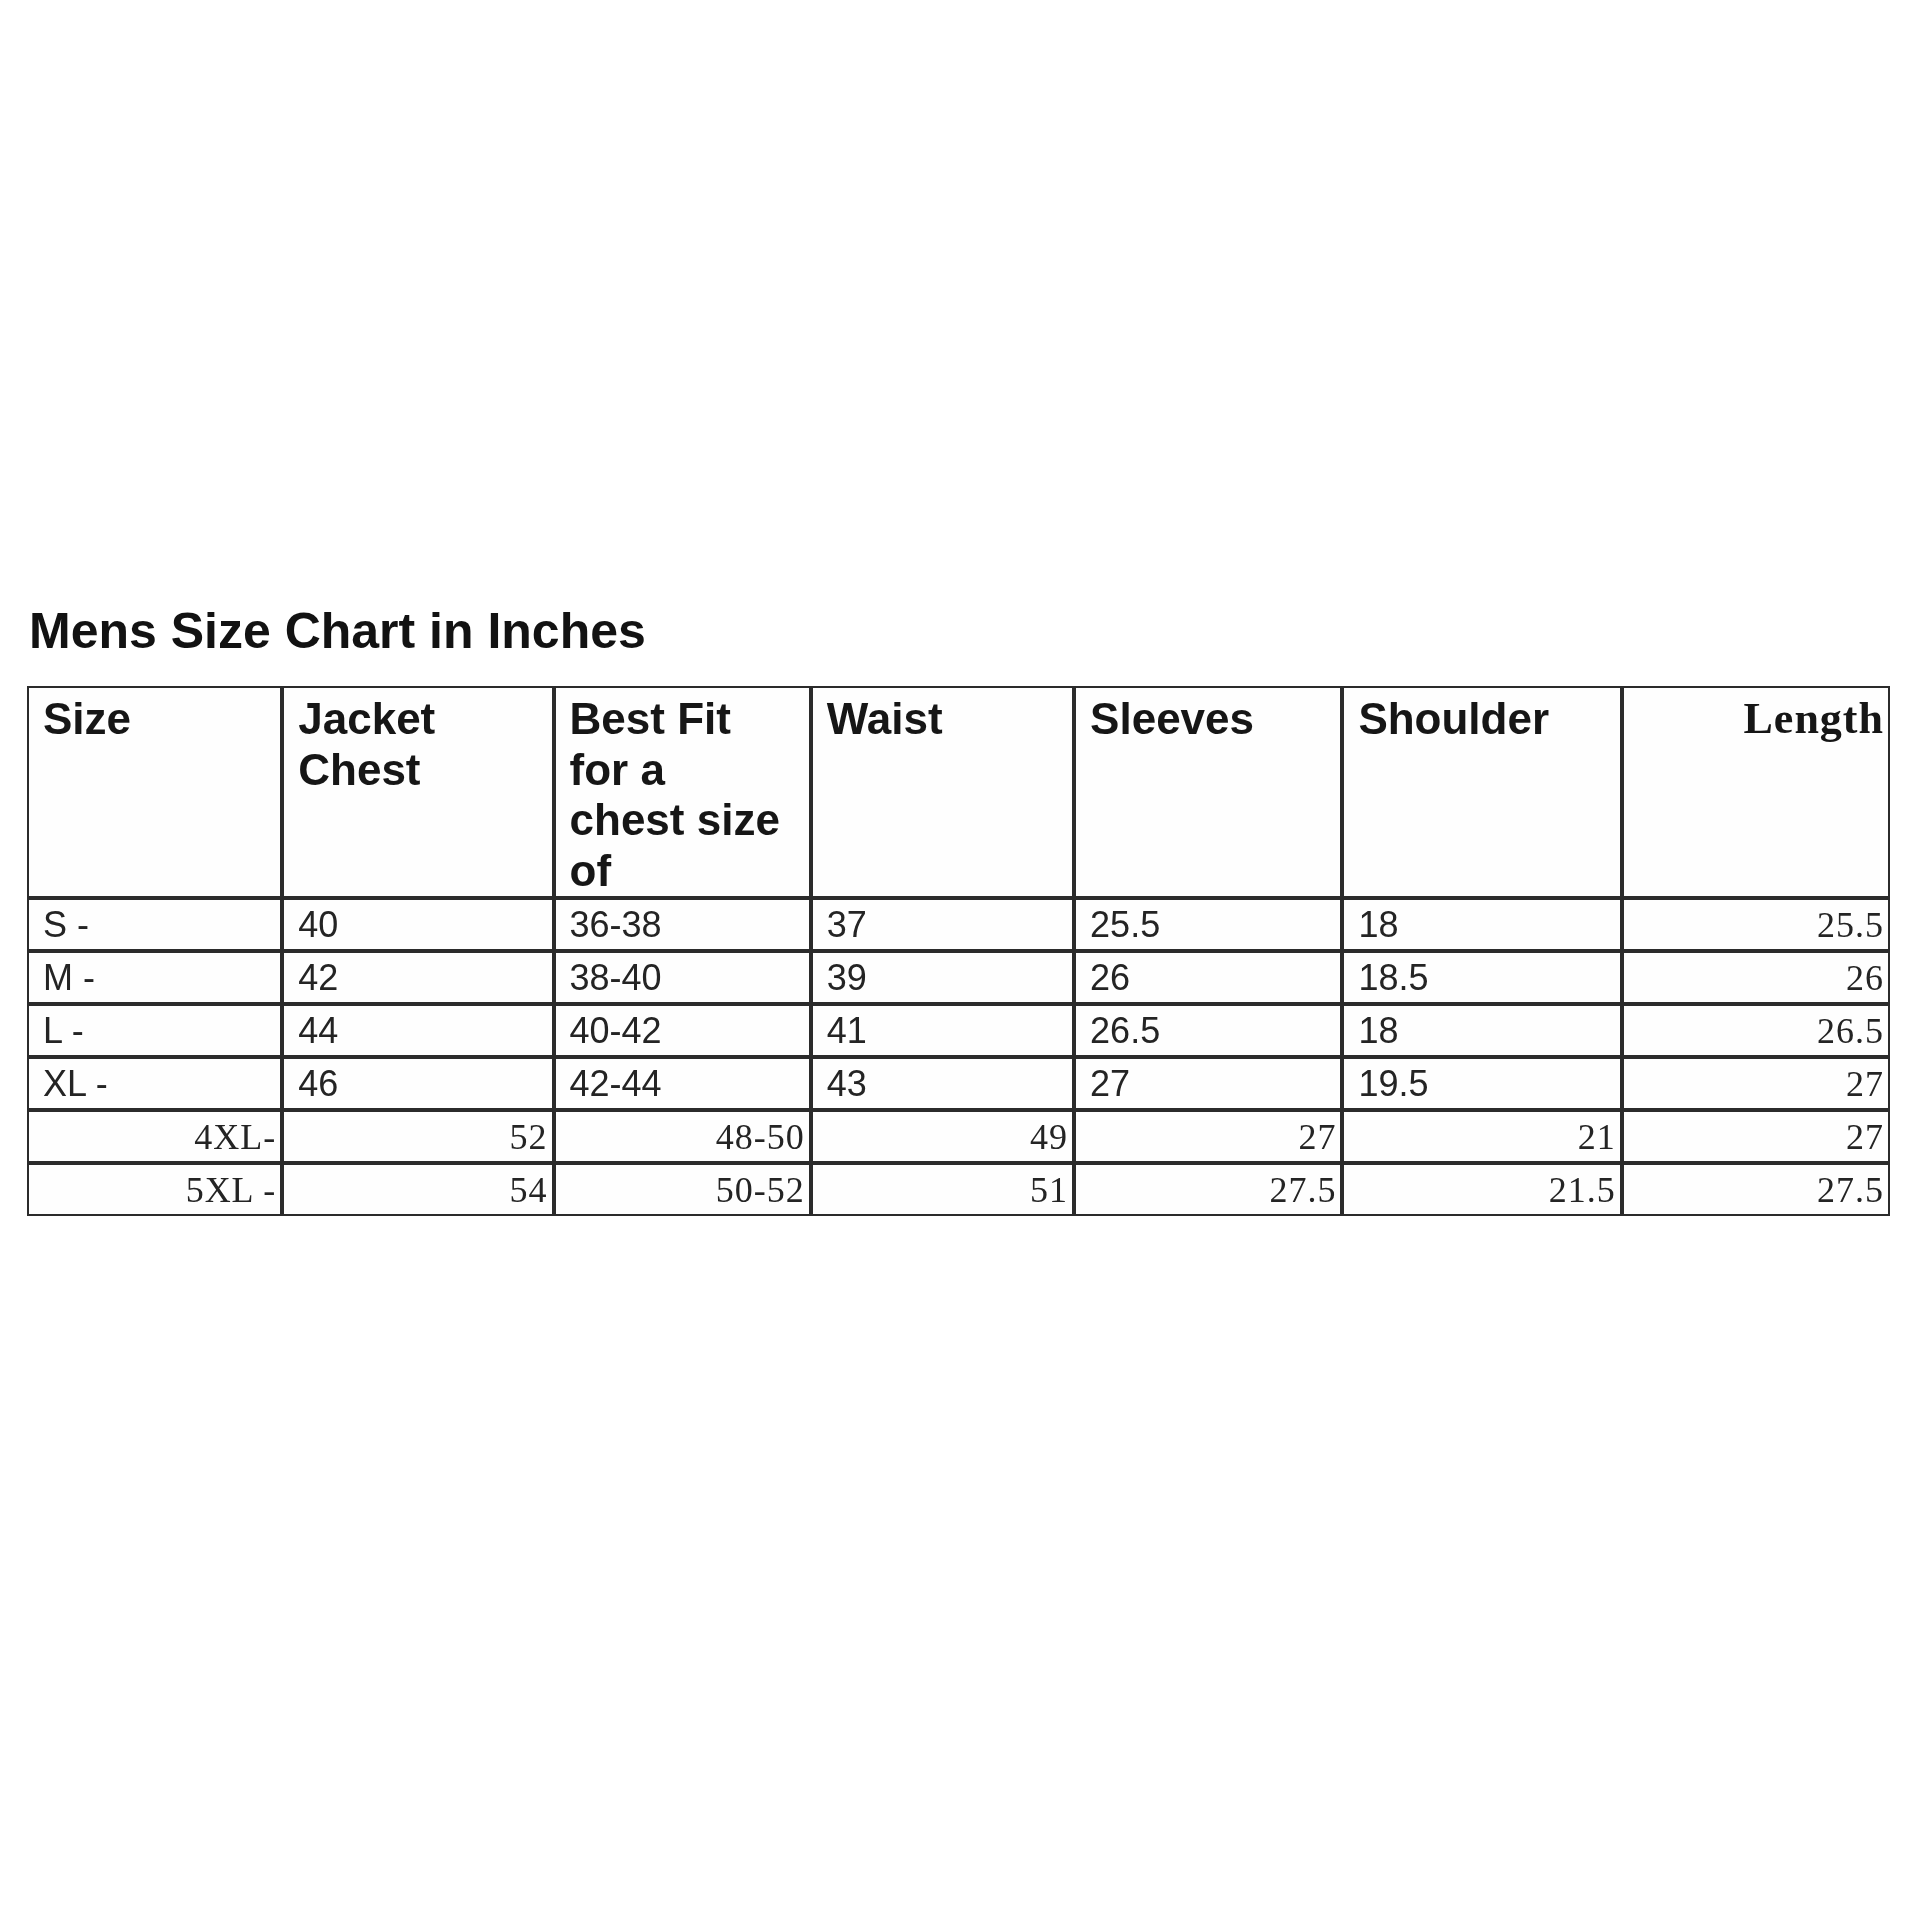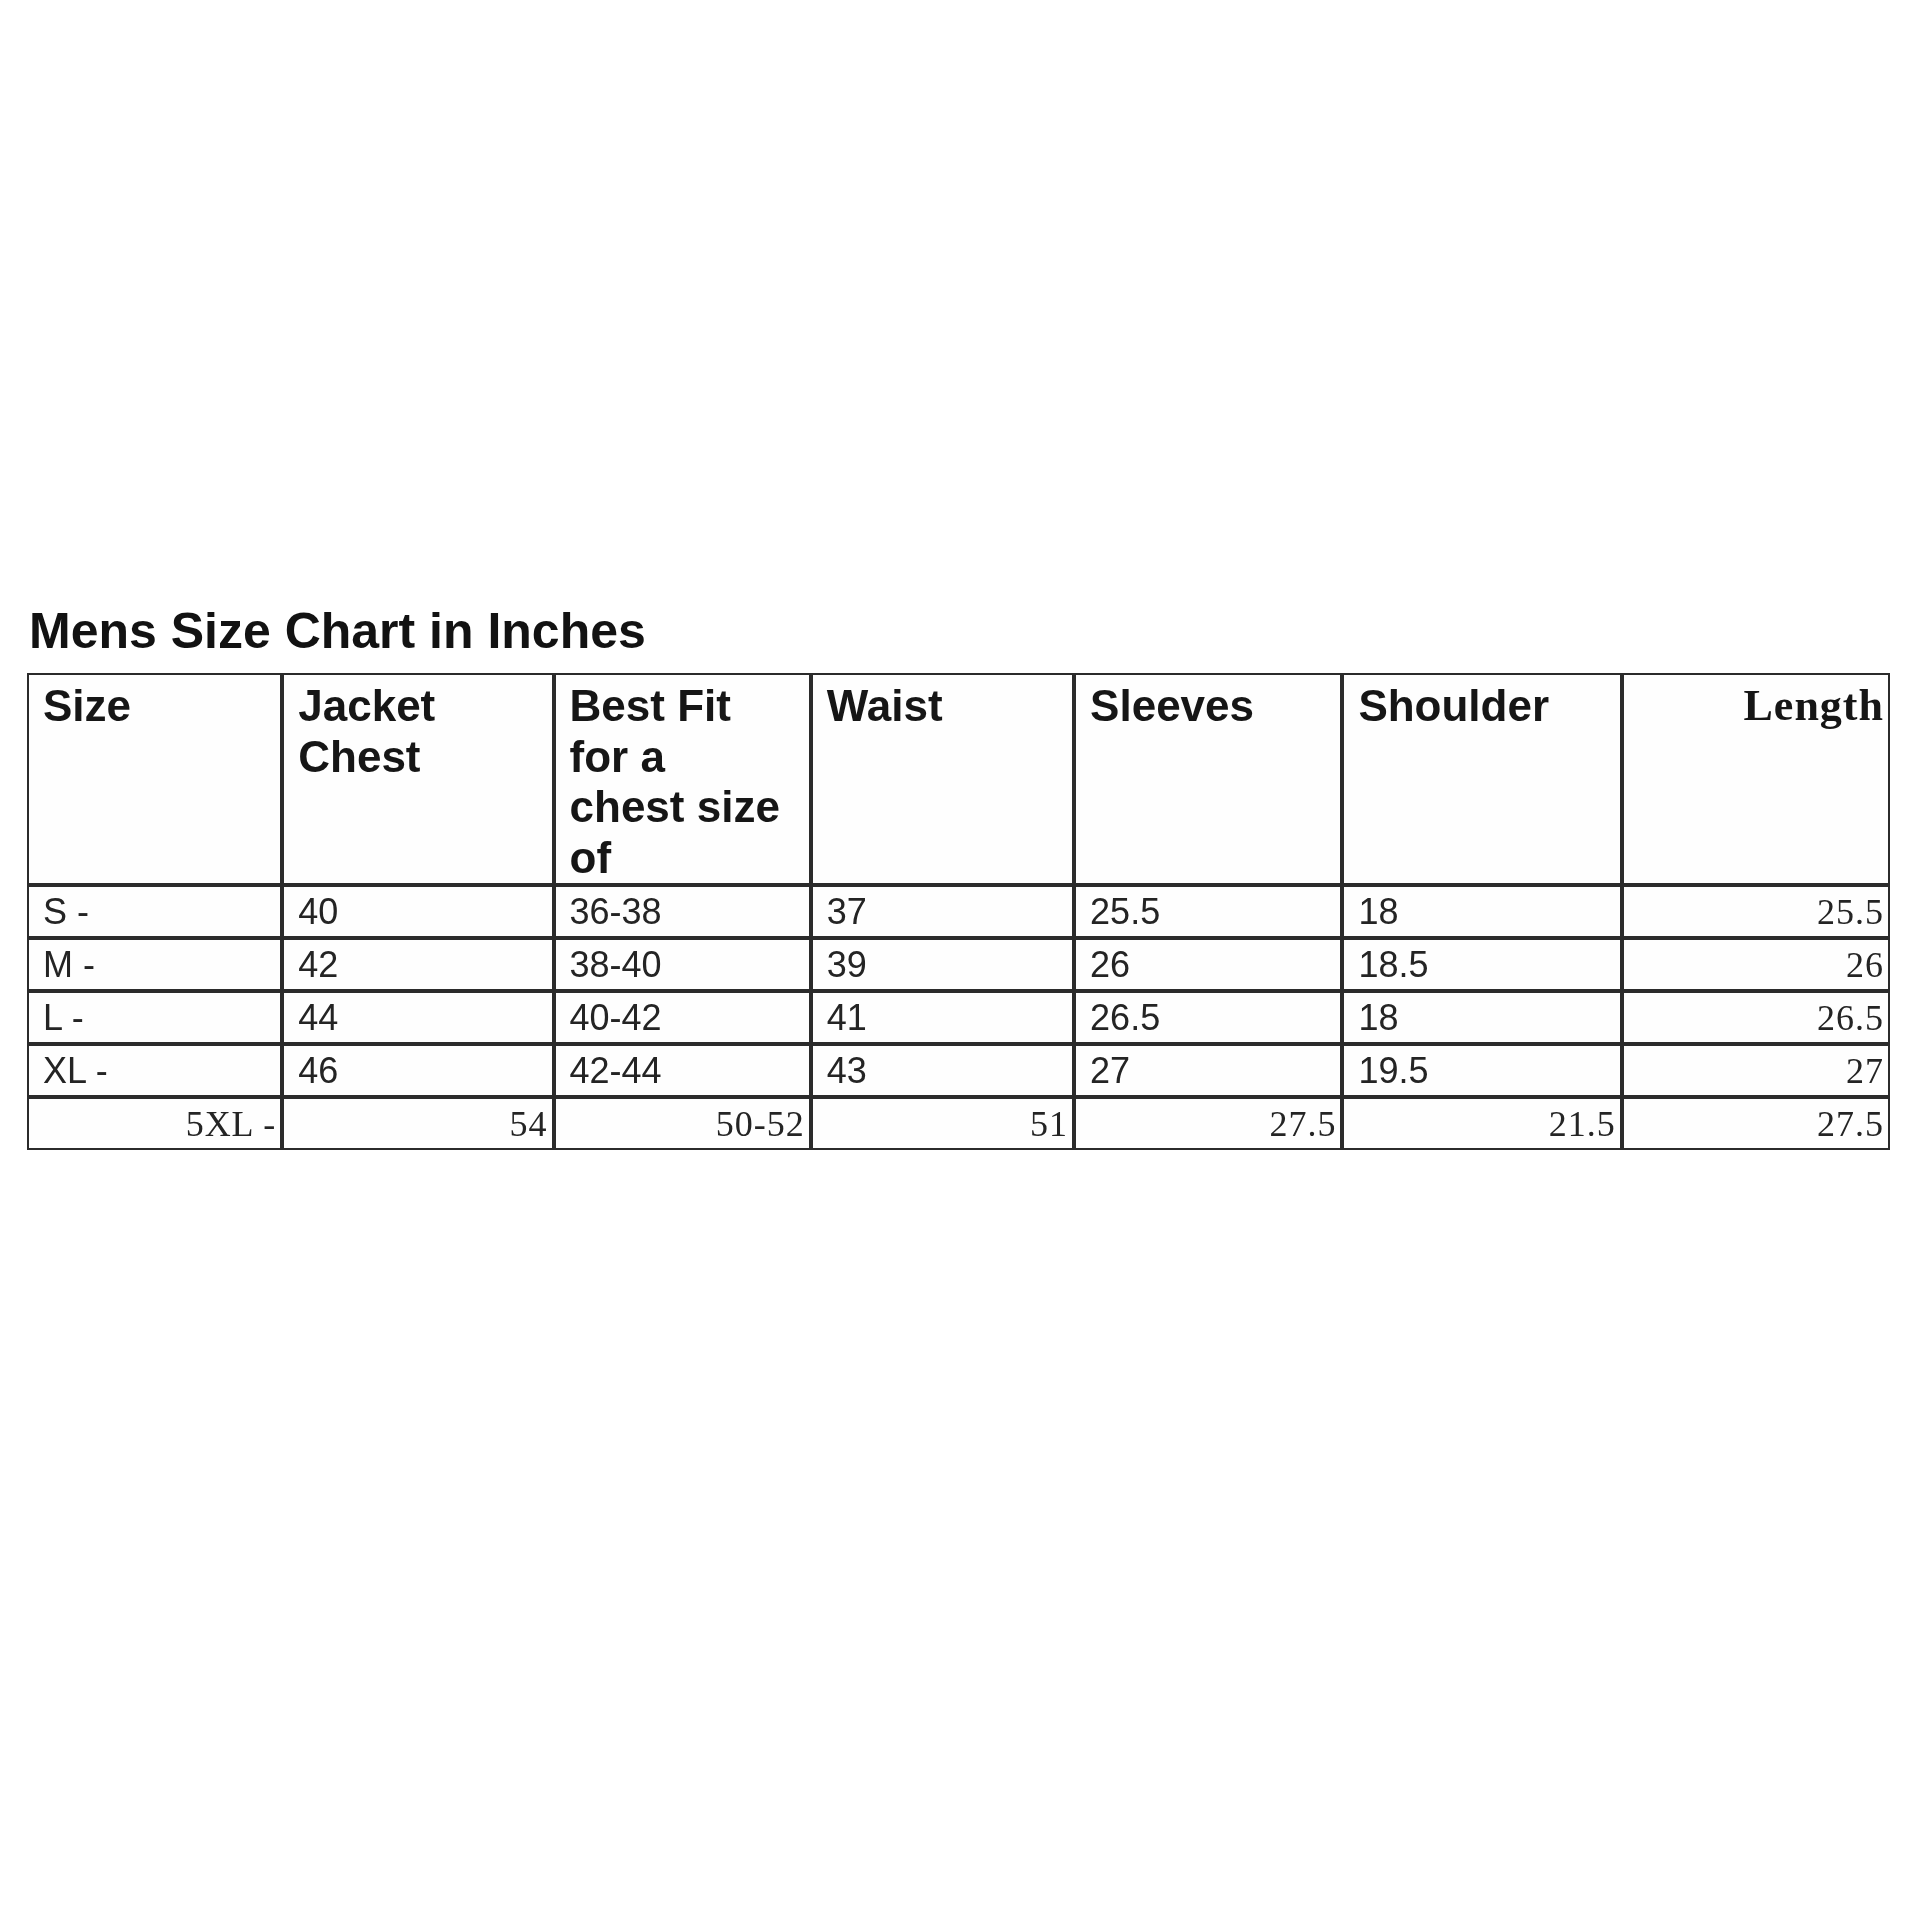--- a/index.html
+++ b/index.html
@@ -19,21 +19,21 @@
     position: absolute;
     left: 27px;
     top: 602px;
     width: 1871px;
   }
   .page-title {
     font-size: 50px;
     font-weight: 700;
     color: #121212;
     letter-spacing: 0px;
-    margin: 0 0 13px 2px;
+    margin: 0 0 26px 2px;
     font-family: "Liberation Sans", sans-serif;
   }
   table.size-chart {
     border-collapse: separate;
     border-spacing: 0;
     table-layout: fixed;
     width: 1863px;
   }
   table.size-chart th,
   table.size-chart td {
@@ -130,20 +130,29 @@
         <tr>
           <td>XL -</td>
           <td>46</td>
           <td>42-44</td>
           <td>43</td>
           <td>27</td>
           <td>19.5</td>
           <td class="tw">27</td>
         </tr>
         <tr>
+          <td class="tw">4XL-</td>
+          <td class="tw">52</td>
+          <td class="tw">48-50</td>
+          <td class="tw">49</td>
+          <td class="tw">27</td>
+          <td class="tw">21</td>
+          <td class="tw">27</td>
+        </tr>
+        <tr>
           <td class="tw">5XL -</td>
           <td class="tw">54</td>
           <td class="tw">50-52</td>
           <td class="tw">51</td>
           <td class="tw">27.5</td>
           <td class="tw">21.5</td>
           <td class="tw">27.5</td>
         </tr>
       </tbody>
   </table>

